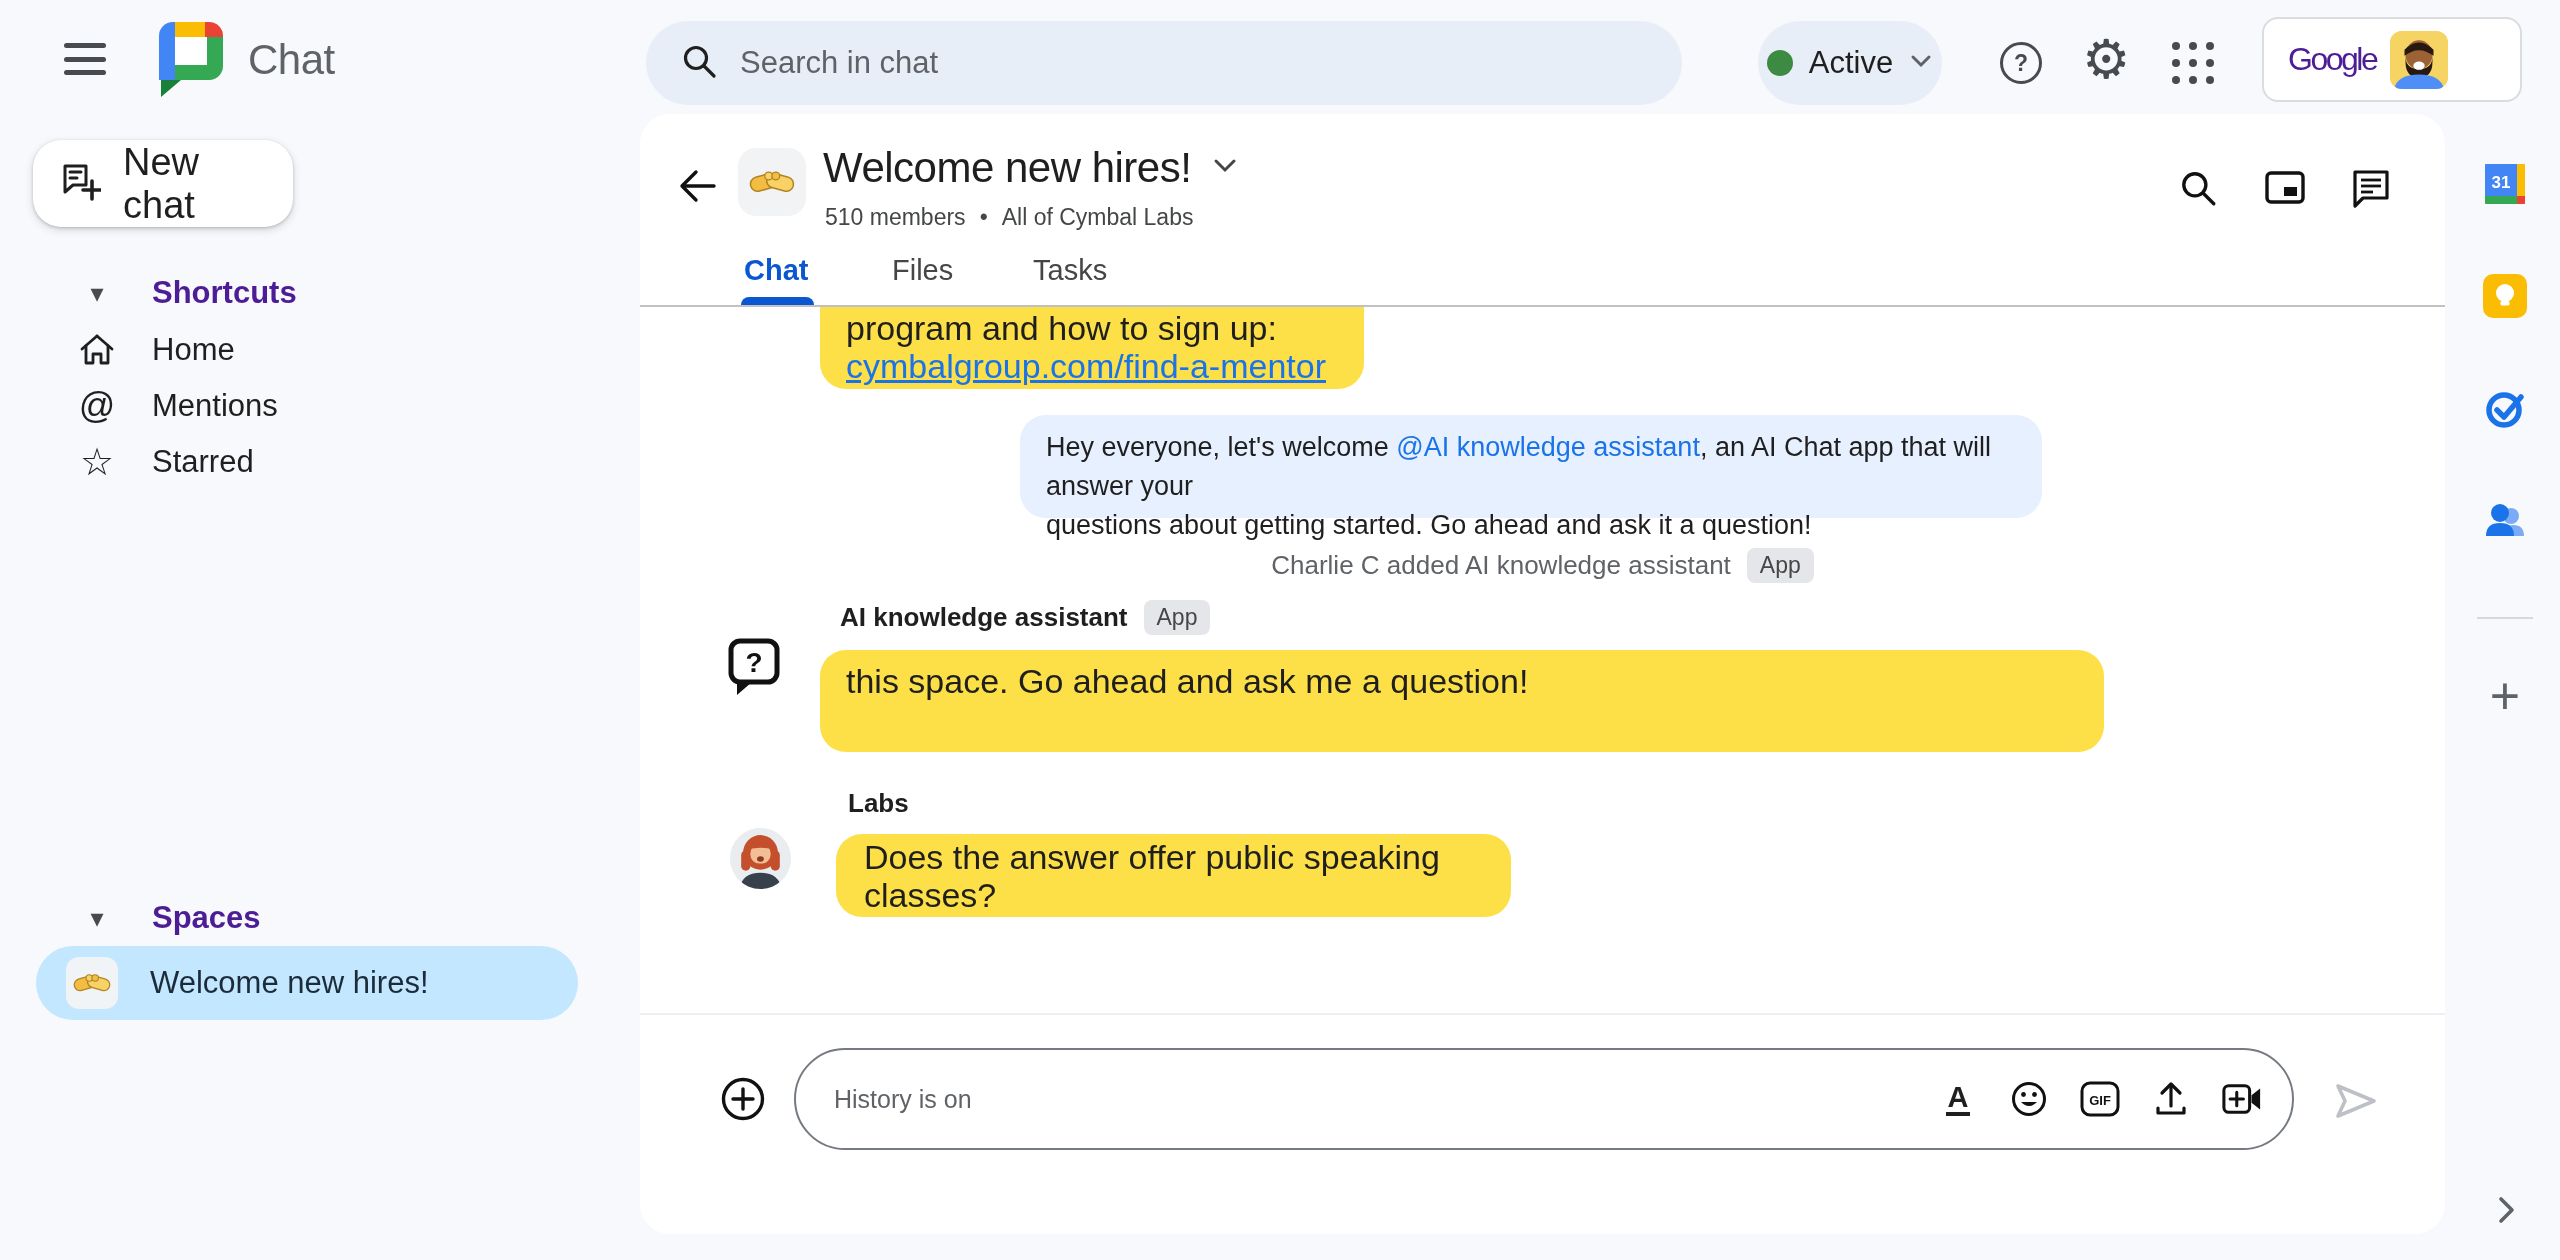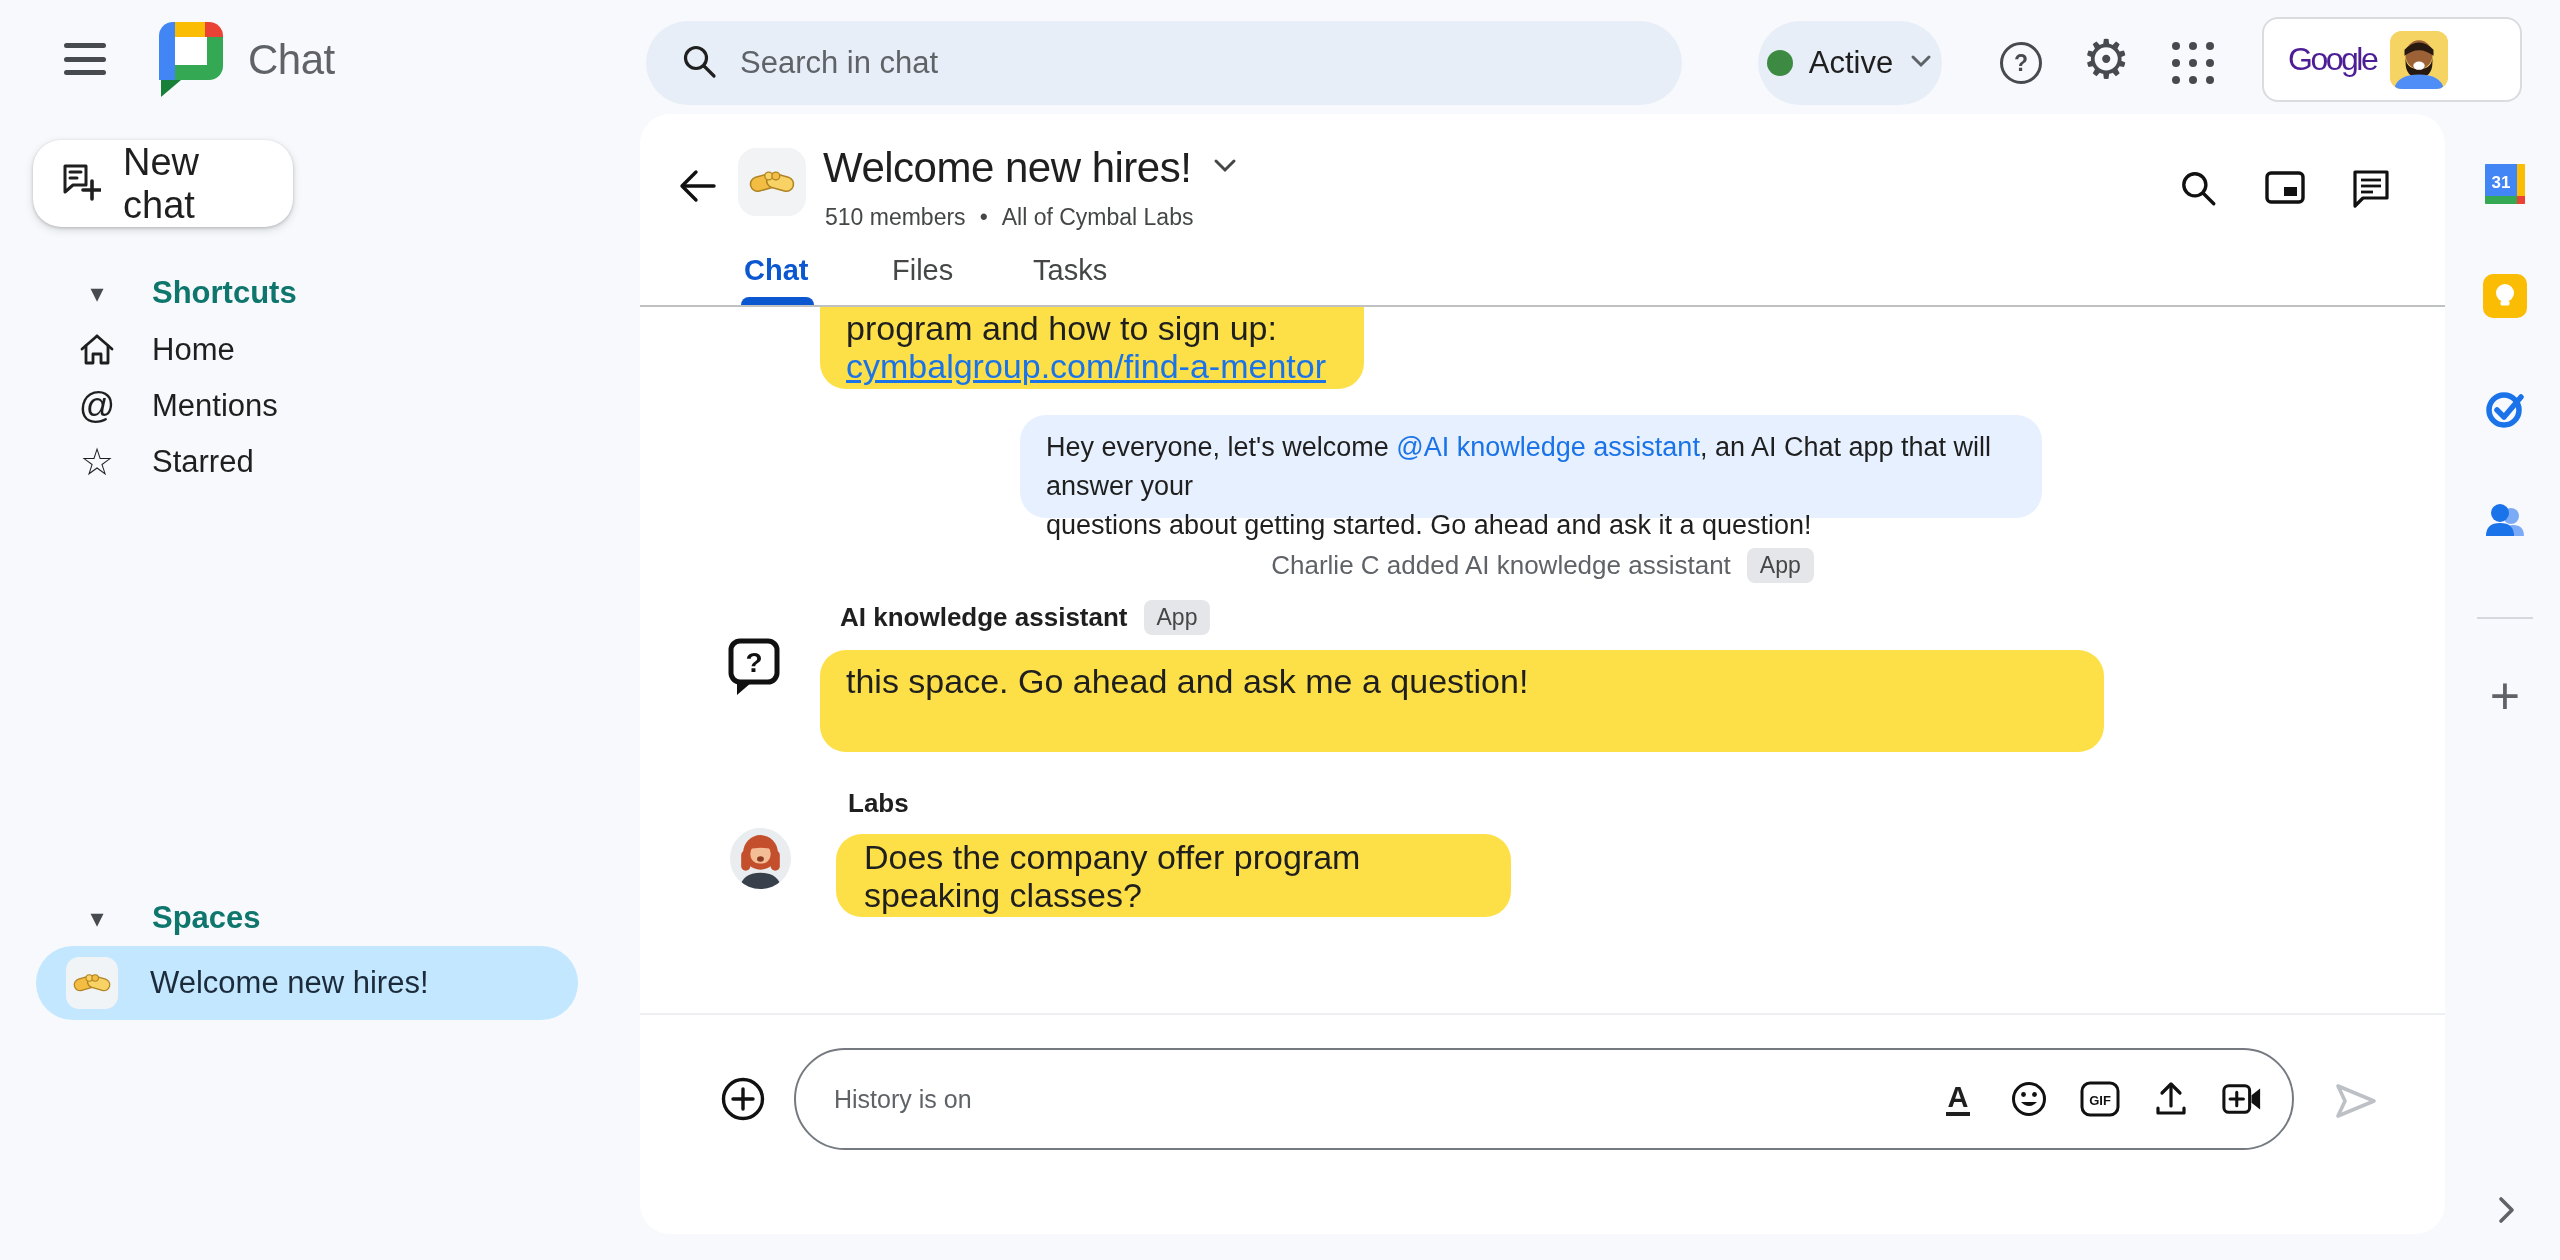--- a/index.html
+++ b/index.html
@@ -31,21 +31,21 @@
 
   .account-box { left:2262px; top:17px; width:260px; height:85px; background:#fff; border:2px solid #dadce0; border-radius:16px; display:flex; align-items:center; padding:0 12px 0 24px; gap:14px; cursor:pointer; }
   .brand { font-size:32px; font-weight:400; color:#4c1d95; letter-spacing:-2.5px; }
   .account-avatar { width:58px; height:58px; border-radius:12px; overflow:hidden; background:#f6d464; flex:none; }
 
   
   .new-chat-btn { left:33px; top:140px; width:260px; height:87px; background:#fff; border-radius:28px; box-shadow:0 1px 3px rgba(60,64,67,.25), 0 3px 8px rgba(60,64,67,.18); display:flex; align-items:center; padding:0 26px; gap:22px; cursor:pointer; }
   .new-chat-label { font-size:38px; font-weight:500; color:#1f1f1f; }
   .section-header { left:40px; width:520px; height:50px; display:flex; align-items:center; padding-left:38px; gap:36px; cursor:pointer; }
   .section-header .tri { width:38px; text-align:center; font-size:26px; color:#474b4f; }
-  .section-header .hdr { font-size:31px; font-weight:600; color:#0f766e; }
+  .section-header .hdr { font-size:31px; font-weight:600; color:#4c1d95; }
   .nav-item { left:40px; width:520px; height:57px; display:flex; align-items:center; padding-left:36px; gap:34px; border-radius:29px; cursor:pointer; }
   .nav-item .nicon { width:42px; display:flex; justify-content:center; align-items:center; color:#1f1f1f; }
   .nav-item .nlabel { font-size:31px; color:#1f1f1f; }
   .glyph-at { font-size:36px; }
   .glyph-star { font-size:38px; }
   .space-item { left:36px; top:946px; width:542px; height:74px; background:#c2e7ff; border-radius:37px; display:flex; align-items:center; padding-left:30px; gap:32px; cursor:pointer; }
   .space-tile { width:52px; height:52px; border-radius:13px; background:#f1f4f6; display:flex; align-items:center; justify-content:center; }
   .space-label { font-size:31px; font-weight:500; color:#1c2b3a; }
 
   
@@ -330,21 +330,21 @@
         <circle cx="30" cy="24" r="17" fill="#c44f2c"></circle>
         <rect x="11" y="22" width="9" height="20" rx="4.5" fill="#c44f2c"></rect>
         <rect x="40" y="22" width="9" height="20" rx="4.5" fill="#c44f2c"></rect>
         <rect x="20" y="16" width="20" height="19" rx="9" fill="#f3bd95"></rect>
         <path d="M13 22 Q30 7 47 22 Q30 17 13 22 Z" fill="#c44f2c"></path>
         <ellipse cx="30" cy="30.5" rx="3.4" ry="2.6" fill="#8a3a20"></ellipse>
         <path d="M9 60 Q12 44 30 44 Q48 44 51 60 Z" fill="#37404b"></path>
       </svg>
     </div>
     <div class="abs bubble m4">
-      <span>Does the company offer program speaking classes?</span>
+      <span>Does the answer offer public speaking classes?</span>
     </div>
 
     <div class="abs divider-bottom"></div>
 
     <div class="abs composer-plus">
       <svg width="48" height="48" viewBox="0 0 48 48" fill="none" stroke="#111" stroke-width="3.4" stroke-linecap="round">
         <circle cx="24" cy="24" r="19.5"></circle>
           <path d="M24 14 V34"></path>
           <path d="M14 24 H34"></path>
       </svg>

